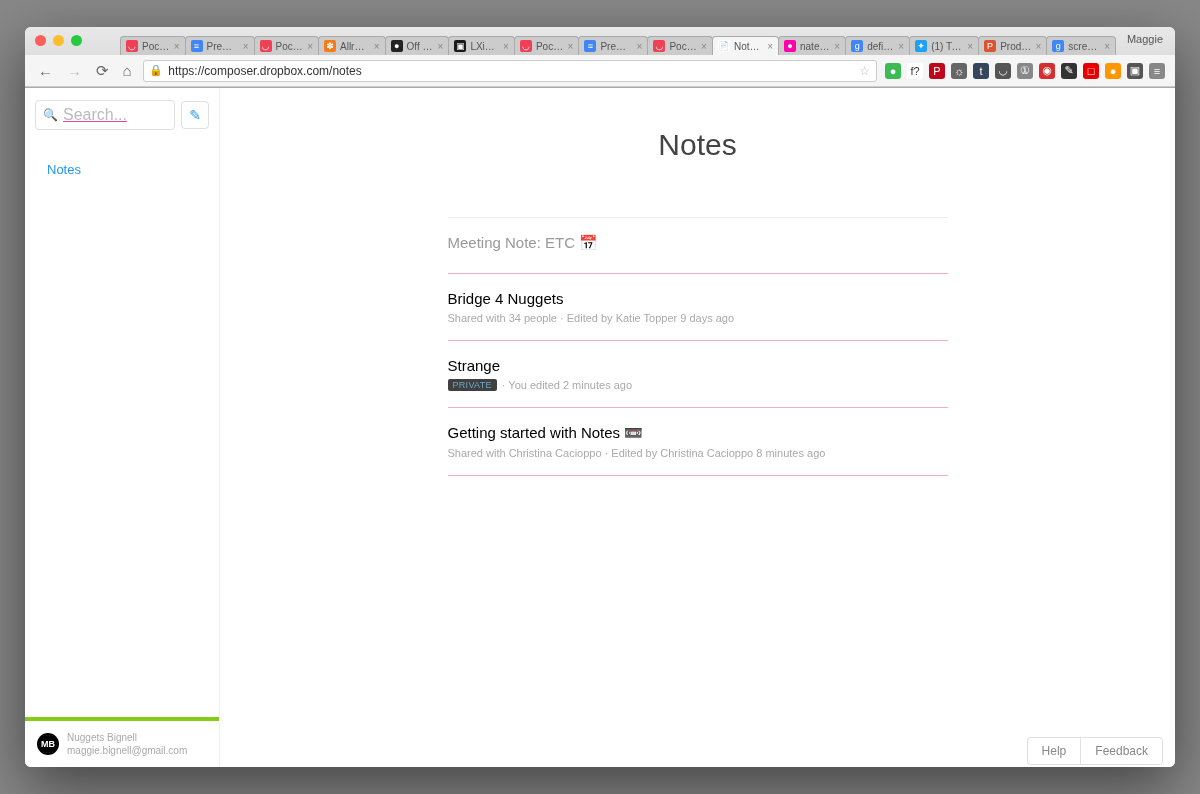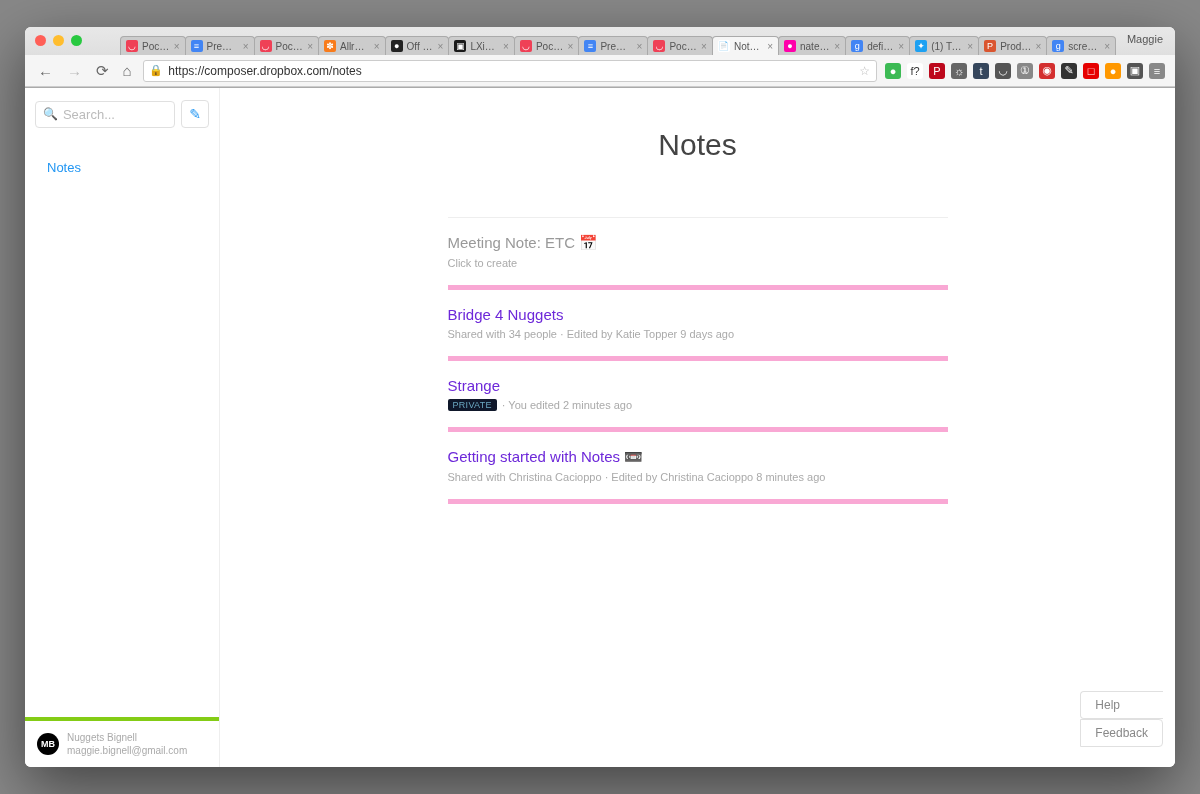--- a/index.html
+++ b/index.html
@@ -123,23 +123,24 @@
   display: flex;
   align-items: center;
   border: 1px solid #e0e0e0;
   border-radius: 4px;
   padding: 5px 7px;
   gap: 5px;
 }
 .search-box input {
   border: none;
   outline: none;
-  font-size: 13px;
+  font-size: 16px;
   width: 100%;
-  color: #8b5cf6;
+  color: #ec4899;
+  text-decoration: underline;
 }
 .search-box input::placeholder { color: #bbb; }
 .search-icn { color: #bbb; font-size: 12px; }
 .compose-btn {
   width: 28px; height: 28px;
   border: 1px solid #e0e0e0;
   border-radius: 4px;
   display: flex; align-items: center; justify-content: center;
   color: #2196f3; cursor: pointer; font-size: 14px;
 }
@@ -187,53 +188,52 @@
   color: #999;
   padding: 0 0 10px 0;
   display: flex;
   align-items: center;
   gap: 3px;
   cursor: pointer;
 }
 .note-list { border-top: 1px solid #eee; }
 .note-item {
   padding: 16px 0;
-  border-bottom: 5px solid #f9a8d4;
+  border-bottom: 1px solid #f9a8d4;
   cursor: pointer;
 }
 .note-title {
   font-size: 15px;
-  color: #6d28d9;
+  color: #000000;
   margin-bottom: 5px;
   font-weight: 400;
 }
 .note-title.muted { color: #999; }
 .note-meta {
   font-size: 11px;
   color: #aaa;
   display: flex;
   align-items: center;
   gap: 5px;
 }
 .badge {
-  background: #0f172a;
+  background: #404040;
   color: #6aa7c0;
   font-size: 9px;
   padding: 1px 5px;
   border-radius: 2px;
   letter-spacing: 0.3px;
 }
 
 .bottom-right {
   position: absolute;
-  bottom: 20px;
+  bottom: 2px;
   right: 12px;
   display: flex;
   gap: 0;
-  flex-direction: column;
 }
 .br-btn {
   border: 1px solid #e0e0e0;
   background: #fff;
   font-size: 12px;
   color: #888;
   padding: 6px 14px;
   cursor: pointer;
 }
 .br-btn:first-child { border-radius: 4px 0 0 4px; border-right: none; }
@@ -378,23 +378,20 @@
         </div>
       </div>
     </div>
 
     <div class="main">
       <div class="page-title">Notes</div>
       <div class="notes-container">
         <div class="note-list" id="note-list">
             <div class="note-item">
               <div class="note-title muted">Meeting Note: ETC 📅</div>
-              <div class="note-meta">
-                <span>Click to create</span>
-              </div>
             </div>
             <div class="note-item">
               <div class="note-title">Bridge 4 Nuggets</div>
               <div class="note-meta">
                 <span>Shared with 34 people · Edited by Katie Topper 9 days ago</span>
               </div>
             </div>
             <div class="note-item">
               <div class="note-title">Strange</div>
               <div class="note-meta">

